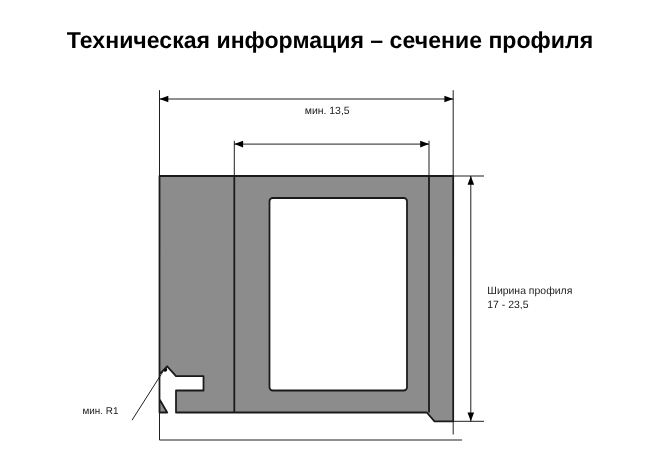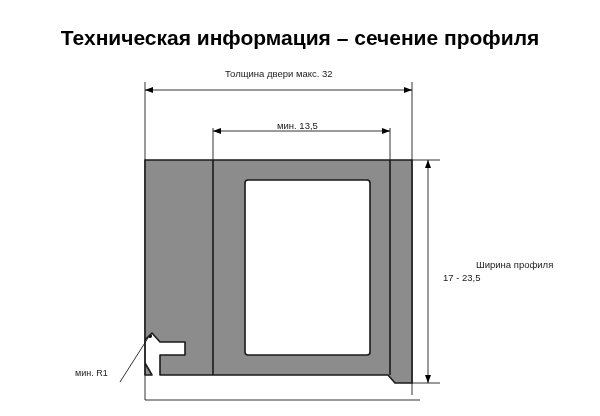--- a/index.html
+++ b/index.html
@@ -46,26 +46,25 @@
   }
   .dim-label.small {
     font-size: 9px;
   }
   #lbl-thickness {
     left: 225px;
     top: 68px;
   }
   #lbl-min135 {
     left: 277px;
-    top: 120px;
+    top: 96px;
   }
   #lbl-width-1 {
     left: 443px;
     top: 259px;
-    margin-left: 33px;
   }
   #lbl-width-2 {
     left: 443px;
     top: 272px;
     text-align: right;
   }
   #lbl-r1 {
     left: 75px;
     top: 368px;
   }
@@ -132,19 +131,18 @@
                L 145,160
                Z" fill="#8c8c8c" stroke="#1a1a1a" stroke-width="1.6" stroke-linejoin="round"></path>
 
       <rect x="245" y="180" width="125" height="175" rx="3" fill="#ffffff" stroke="#1a1a1a" stroke-width="1.6"></rect>
 
       <line x1="213" y1="160" x2="213" y2="375" stroke="#1a1a1a" stroke-width="1.6"></line>
       <line x1="390" y1="160" x2="390" y2="375" stroke="#1a1a1a" stroke-width="1.6"></line>
     </g>
   </svg>
 
-  <div class="dim-label" id="lbl-thickness">Толщина двери макс. 32</div>
   <div class="dim-label" id="lbl-min135">мин. 13,5</div>
   <div class="dim-label" id="lbl-width-1">Ширина профиля</div>
   <div class="dim-label" id="lbl-width-2">17 - 23,5</div>
   <div class="dim-label small" id="lbl-r1">мин. R1</div>
 
 </div>
 
 </body></html>

